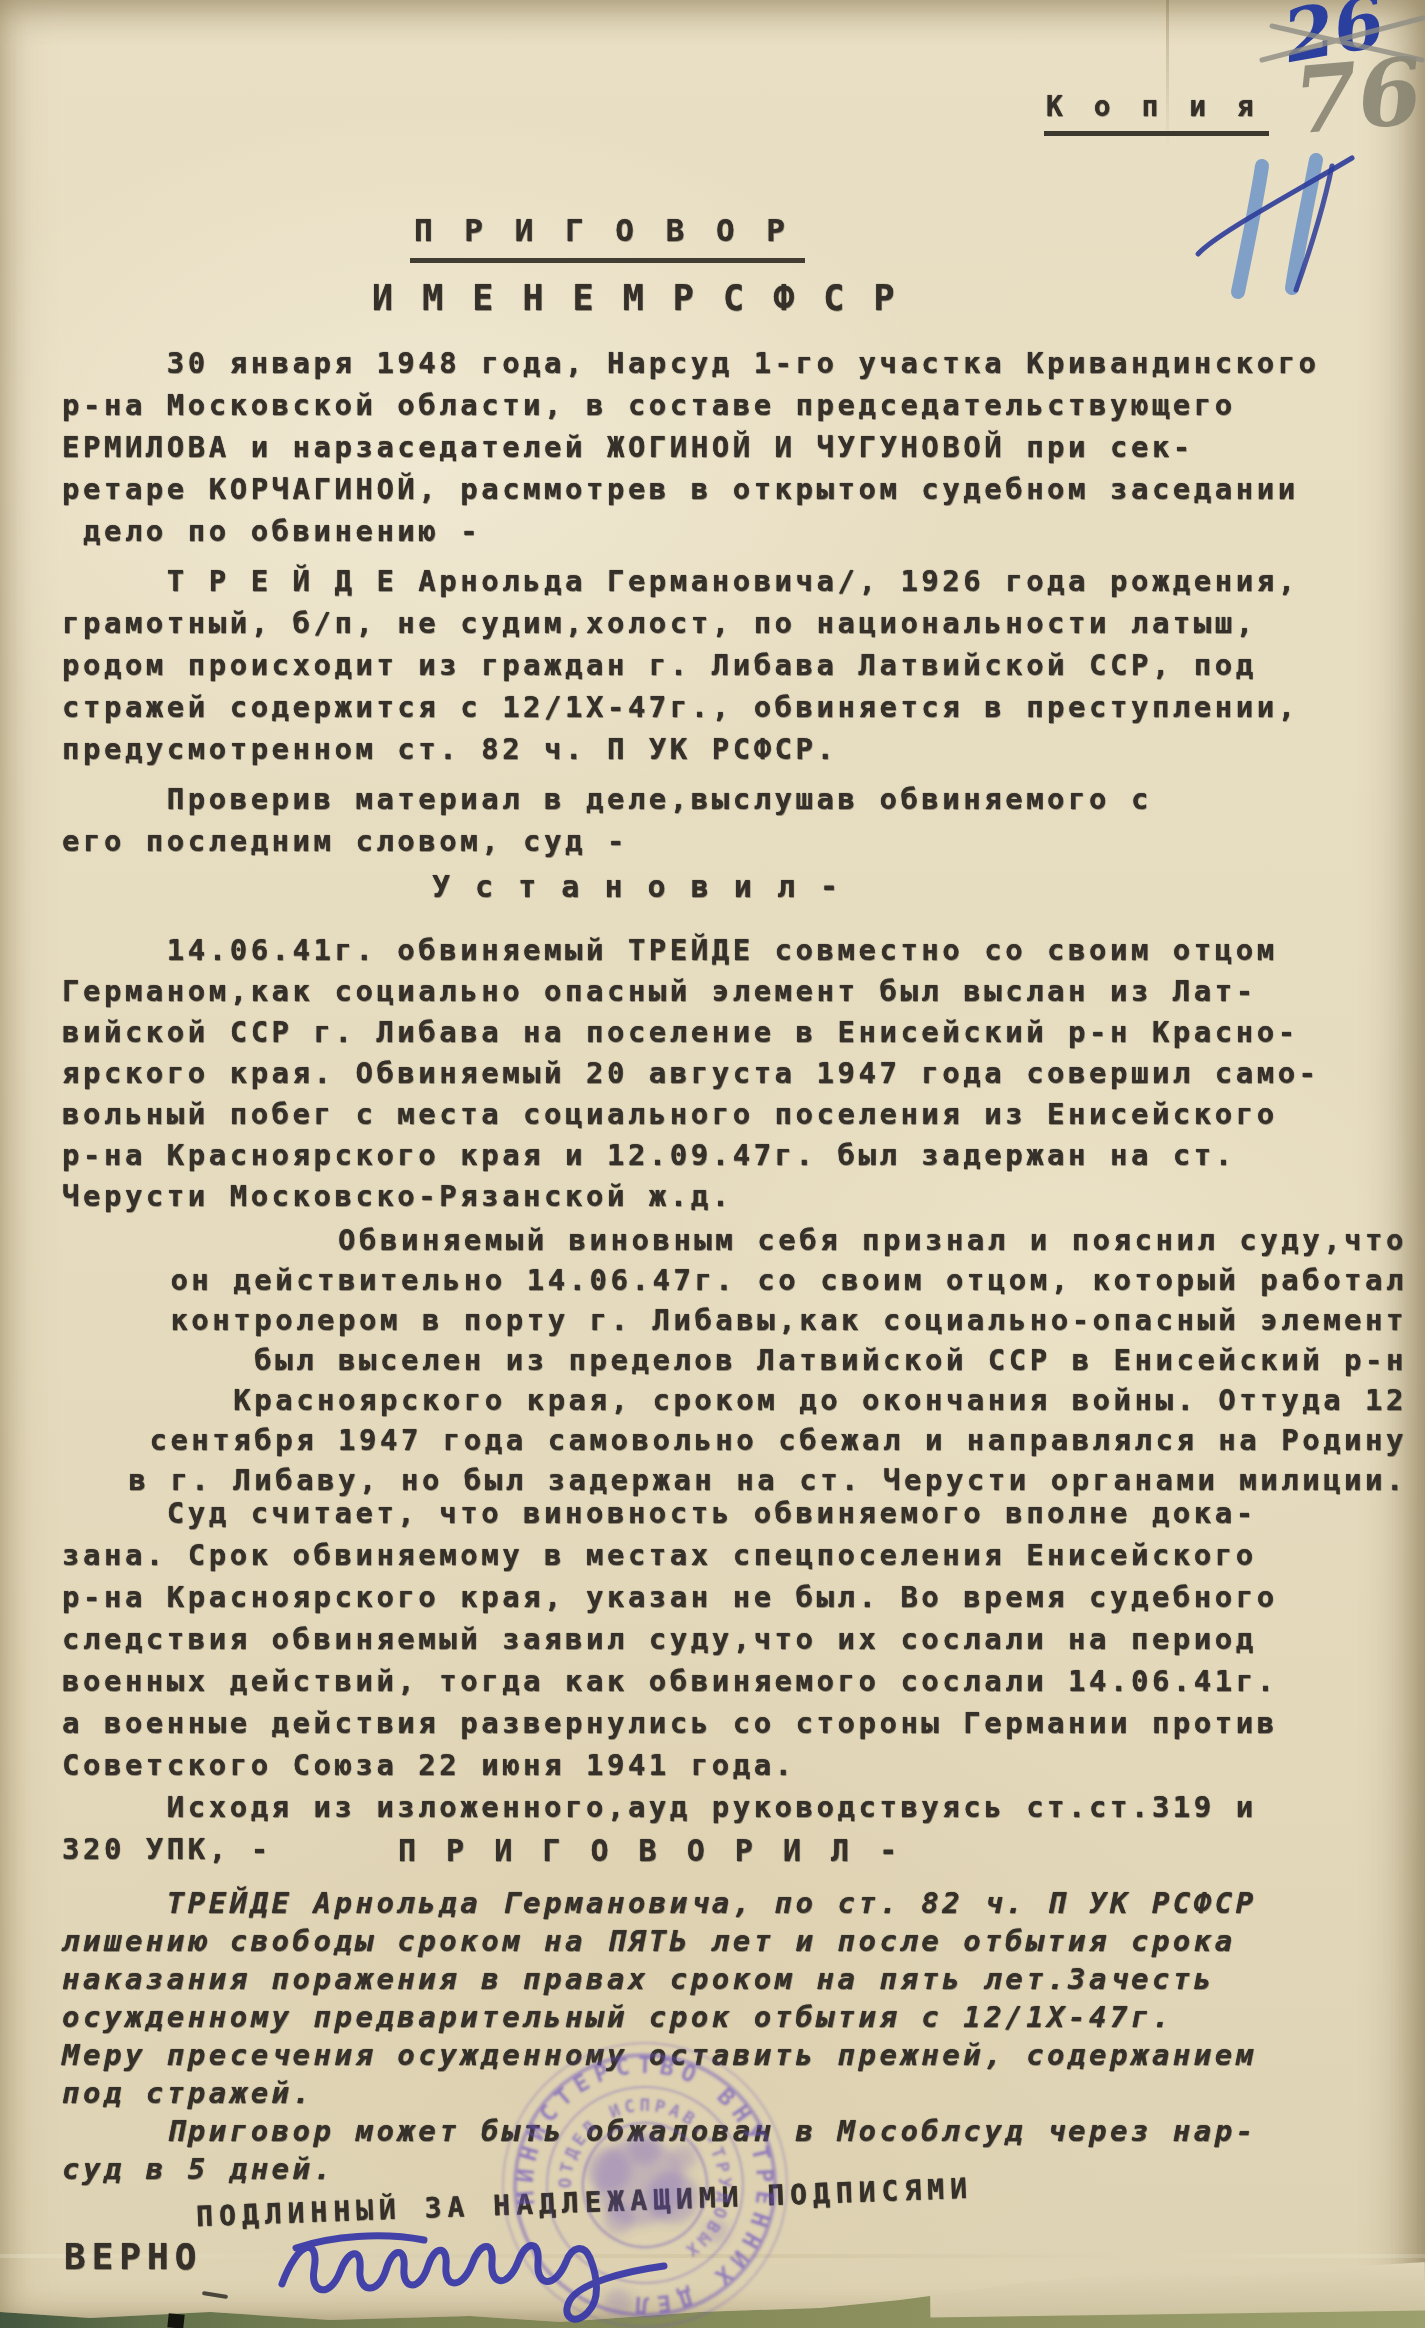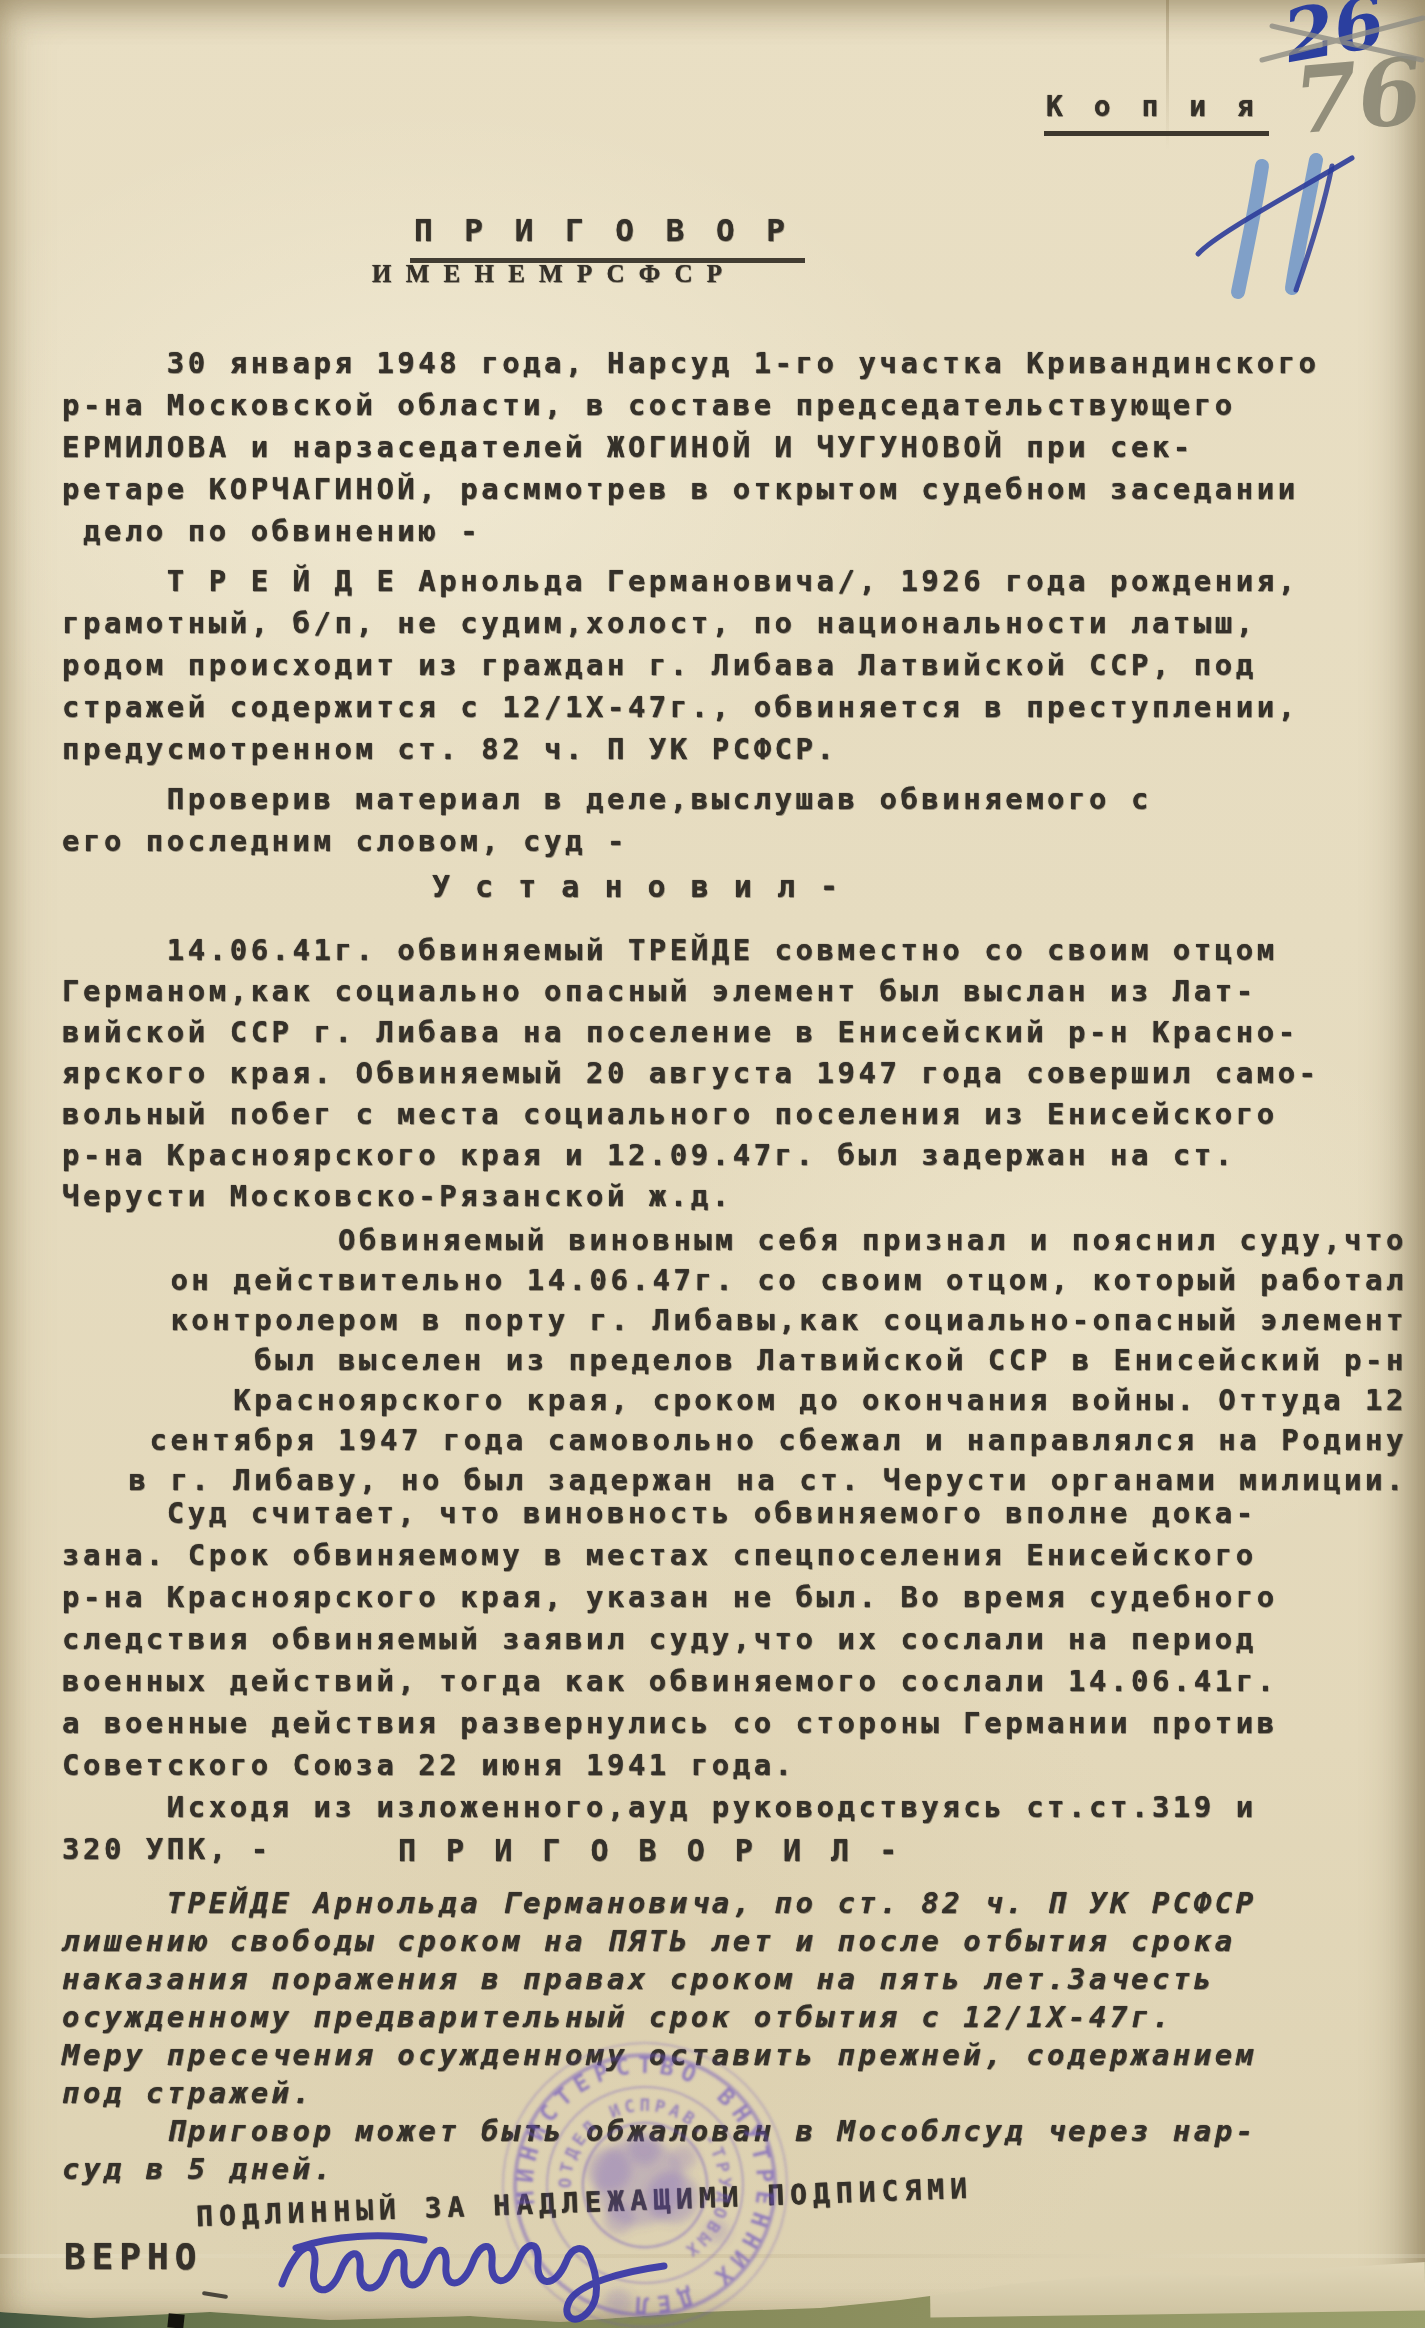--- a/index.html
+++ b/index.html
@@ -32,21 +32,21 @@
     font-family:"DejaVu Sans Mono",monospace;font-weight:700;
     text-shadow:0 0 1px rgba(55,48,38,.95),0.6px 0.6px 0 rgba(55,48,38,.4);
     z-index:4;
   }
   .para{left:62px;width:1345px;font-size:29px;line-height:42px;letter-spacing:3.5px;white-space:pre-line;}
   .head{font-size:30px;}
   .copy-label{left:1044px;top:74px;font-size:28px;letter-spacing:7px;
     border-bottom:5px solid rgba(42,38,30,.9);padding:0 8px 8px 2px;margin-top:16px;}
   .doc-title{left:402px;top:212px;font-size:31px;letter-spacing:6.5px;
     border-bottom:5px solid rgba(42,38,30,.88);padding:0 14px 10px 4px;margin-left:8px;}
-  .doc-subtitle{left:372px;top:260px;font-size:25px;letter-spacing:4px;font-family:Liberation Serif, serif;}
+  .doc-subtitle{left:372px;top:278px;font-size:35px;letter-spacing:4px;}
   .h-ustanovil{left:432px;top:866px;letter-spacing:3.5px;}
   .h-prigovoril{left:398px;top:1830px;letter-spacing:6px;}
   .authentic{left:196px;top:2186px;font-size:28px;letter-spacing:6px;transform:rotate(-2.1deg);}
   .verno{left:64px;top:2236px;font-size:36px;letter-spacing:6px;}
   .verno-dash{position:absolute;z-index:4;left:202px;top:2293px;width:26px;height:4px;background:#4a463c;transform:rotate(9deg);border-radius:2px;}
   .hand{position:absolute;z-index:5;font-family:"DejaVu Serif",serif;font-style:italic;font-weight:700;}
   .hw-26{left:1284px;top:-14px;font-size:72px;color:#2b3f9f;transform:rotate(-10deg);}
   .hw-76{left:1294px;top:42px;font-size:92px;color:#84816f;transform:rotate(-5deg);opacity:.85;}
   .overlay{position:absolute;left:0;top:0;z-index:6;pointer-events:none;}
   .stamp-group{mix-blend-mode:multiply;}

